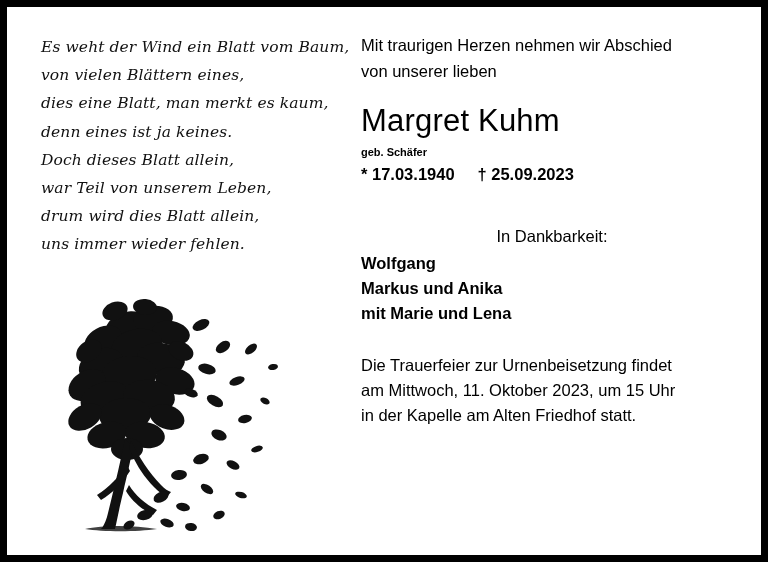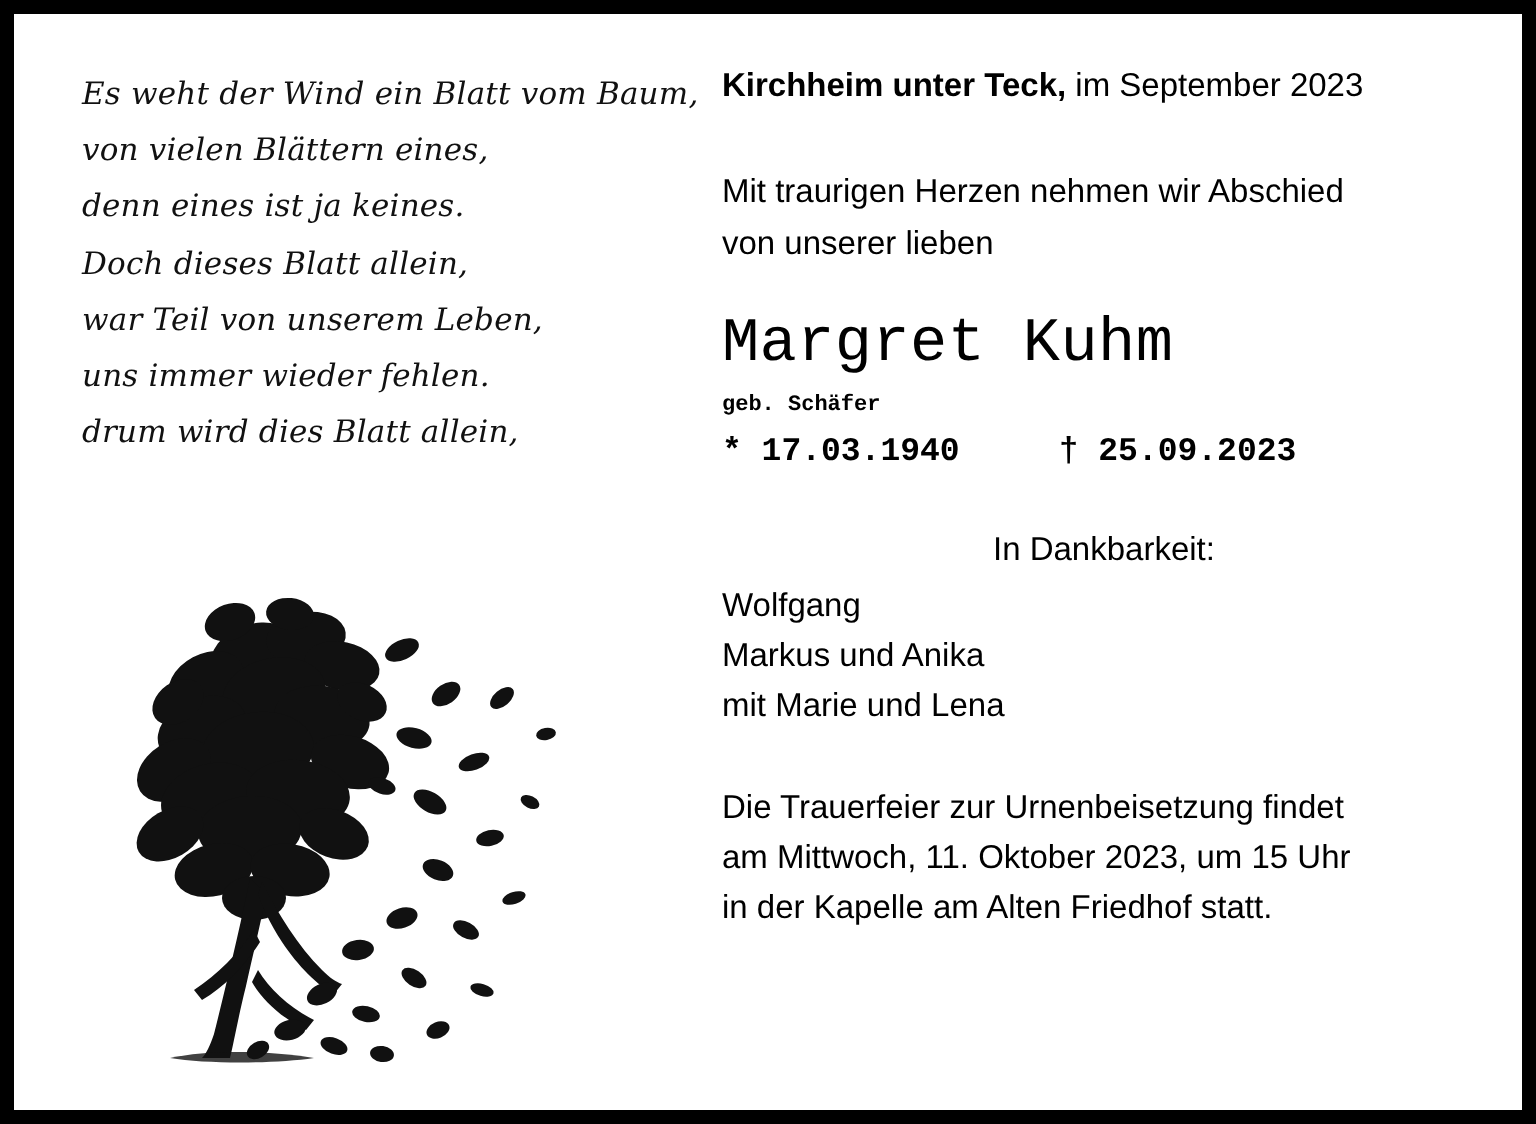--- a/index.html
+++ b/index.html
@@ -78,22 +78,21 @@
   }
   .place-line .place-name {
     font-weight: bold;
   }
   .intro {
     font-size: 16.5px;
     line-height: 1.55;
     margin: 0 0 18px 0;
   }
   .name-block {
-    margin: 0 0 25px 0;
-    font-family: Liberation Mono, monospace;
+    margin: 0 0 37px 0;
   }
   .deceased-name {
     font-size: 31px;
     line-height: 1.25;
     font-weight: normal;
     margin: 0 0 4px 0;
     letter-spacing: 0.2px;
   }
   .maiden-name {
     font-size: 11px;
@@ -111,46 +110,47 @@
     font-size: 16.5px;
     line-height: 1.55;
     margin: 0 0 2px 0;
     text-align: center;
   }
   .survivors {
     margin: 0 0 26px 0;
   }
   .survivor {
     font-size: 16.5px;
-    font-weight: normal;
+    font-weight: bold;
     line-height: 1.52;
   }
   .ceremony {
     font-size: 16.5px;
     line-height: 1.52;
   }
   .ceremony-line {
     white-space: nowrap;
   }
 </style>
 </head>
 <body>
 
 <div class="obituary-card">
   <div class="card-inner">
 
     <div class="left-col">
       <div class="poem">
         <div class="poem-line">Es weht der Wind ein Blatt vom Baum,</div>
         <div class="poem-line">von vielen Blättern eines,</div>
+        <div class="poem-line">dies eine Blatt, man merkt es kaum,</div>
         <div class="poem-line">denn eines ist ja keines.</div>
         <div class="poem-line">Doch dieses Blatt allein,</div>
         <div class="poem-line">war Teil von unserem Leben,</div>
+        <div class="poem-line">drum wird dies Blatt allein,</div>
         <div class="poem-line">uns immer wieder fehlen.</div>
-        <div class="poem-line">drum wird dies Blatt allein,</div>
       </div>
 
       <div class="tree-wrap">
         <svg width="280" height="250" viewBox="0 0 280 250" xmlns="http://www.w3.org/2000/svg" aria-hidden="true">
           <g fill="#111111">
 
             <g>
               <ellipse cx="86" cy="38" rx="22" ry="15" transform="rotate(-18 86 38)"></ellipse>
               <ellipse cx="112" cy="30" rx="20" ry="13" transform="rotate(-8 112 30)"></ellipse>
               <ellipse cx="62" cy="52" rx="20" ry="14" transform="rotate(-28 62 52)"></ellipse>
@@ -205,21 +205,20 @@
             <ellipse cx="200" cy="206" rx="6" ry="3" transform="rotate(16 200 206)"></ellipse>
             <ellipse cx="216" cy="160" rx="6" ry="3" transform="rotate(-18 216 160)"></ellipse>
             <ellipse cx="224" cy="112" rx="5" ry="3" transform="rotate(26 224 112)"></ellipse>
             <ellipse cx="232" cy="78" rx="5" ry="3" transform="rotate(-10 232 78)"></ellipse>
           </g>
         </svg>
       </div>
     </div>
 
     <div class="right-col">
-      <p class="place-line"><span class="place-name">Kirchheim unter Teck,</span><span> im September 2023</span></p>
 
       <p class="intro">
         <span>Mit traurigen Herzen nehmen wir Abschied</span><br>
         <span>von unserer lieben</span>
       </p>
 
       <div class="name-block">
         <div class="deceased-name">Margret Kuhm</div>
         <div class="maiden-name">geb. Schäfer</div>
         <div class="dates">* 17.03.1940     † 25.09.2023</div>

